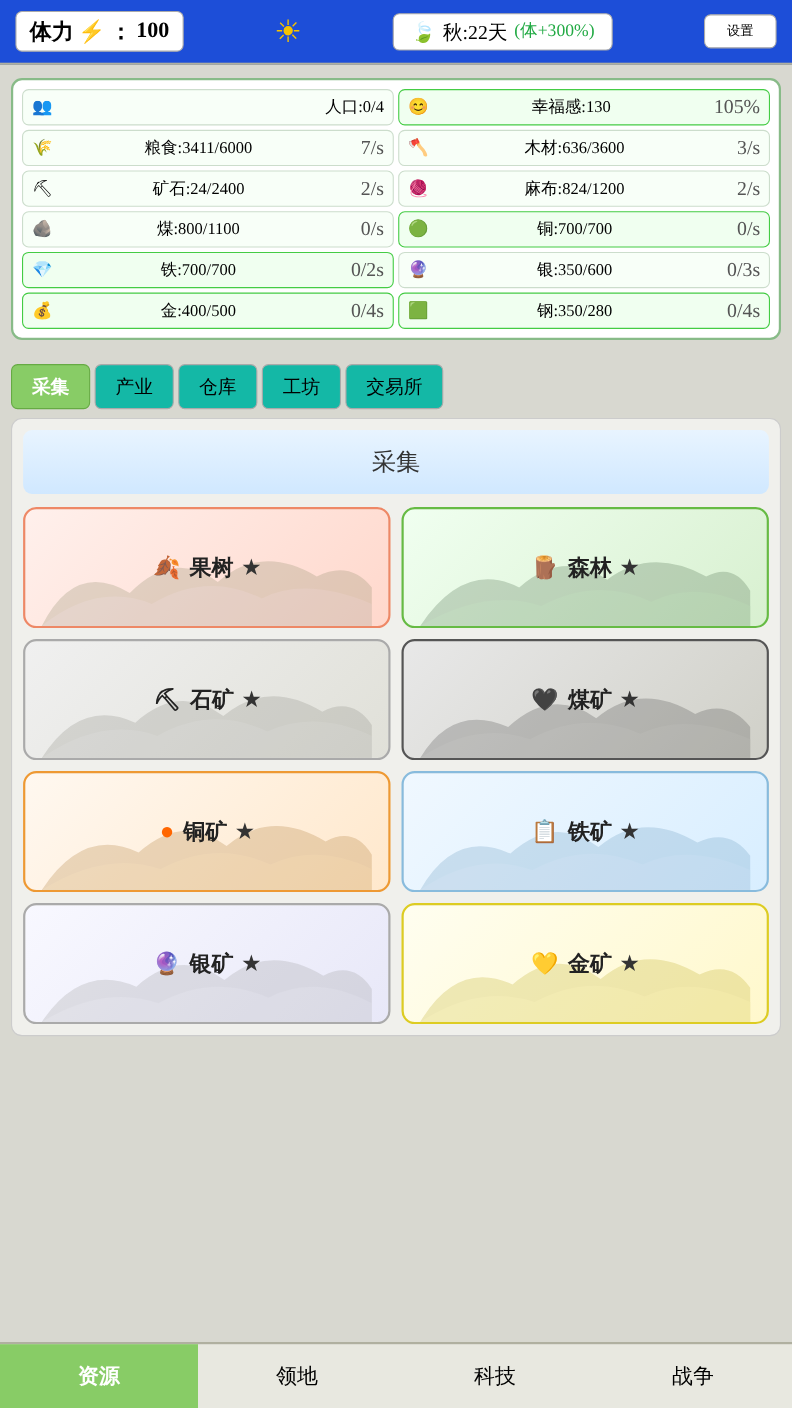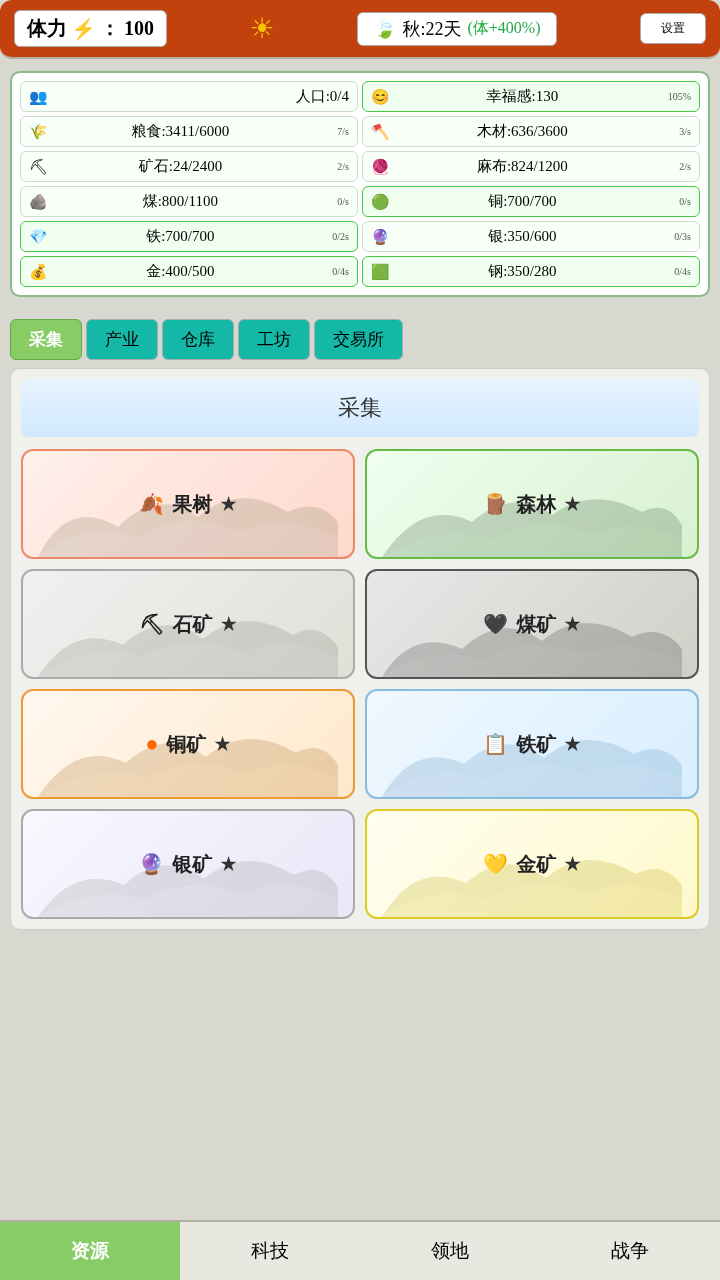--- a/index.html
+++ b/index.html
@@ -11,23 +11,22 @@
       overflow: hidden;
       position: relative;
     }
 
     
     .top-bar {
       display: flex;
       align-items: center;
       justify-content: space-between;
       padding: 10px 14px;
-      background: #c2410c;
+      background: #1d4ed8;
       border-bottom: 2px solid #b0b0a0;
-      border-radius: 12px;
     }
     .stamina-box {
       display: flex;
       align-items: center;
       background: white;
       border: 1.5px solid #aaa;
       border-radius: 6px;
       padding: 4px 12px;
       font-size: 20px;
       font-weight: bold;
@@ -91,21 +90,21 @@
       border-color: #44cc44;
       background: #f0fff0;
     }
     .resource-item.population {
       grid-column: 1;
     }
     .resource-item.happiness {
       border-color: #44cc44;
       background: #f0fff0;
     }
-    .resource-rate { color: #555; font-size: 10px; min-width: 36px; text-align: right; }
+    .resource-rate { color: #555; font-size: 18px; min-width: 36px; text-align: right; }
 
     
     .tabs-bar {
       display: flex;
       align-items: center;
       gap: 4px;
       padding: 10px 10px 0 10px;
     }
     .tab-btn {
       padding: 8px 18px;
@@ -223,21 +222,21 @@
   <div class="stamina-box">
     <span>体力</span>
     <span class="stamina-bolt">⚡</span>
     <span>：</span>
     <span>100</span>
   </div>
   <span class="sun-icon">☀</span>
   <div class="season-box">
     <span>🍃</span>
     <span>秋:22天</span>
-    <span class="season-bonus">(体+400%)</span>
+    <span class="season-bonus">(体+300%)</span>
   </div>
   <button class="settings-btn">设置</button>
 </div>
 
 <div class="resource-panel">
   <div class="resource-grid">
 
     <div class="resource-item population">
       <span>👥</span>
       <span>人口:0/4</span>
@@ -419,16 +418,16 @@
         <span>金矿</span>
         <span class="star-icon">★</span>
       </div>
     </div>
 
   </div>
 </div>
 
 <div class="bottom-nav">
   <button class="nav-btn active">资源</button>
+  <button class="nav-btn">领地</button>
   <button class="nav-btn">科技</button>
-  <button class="nav-btn">领地</button>
   <button class="nav-btn">战争</button>
 </div>
 
 </body></html>

